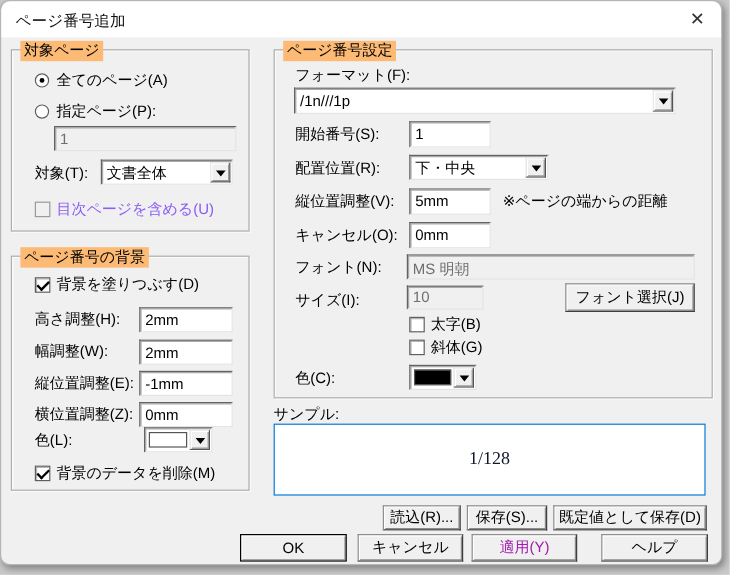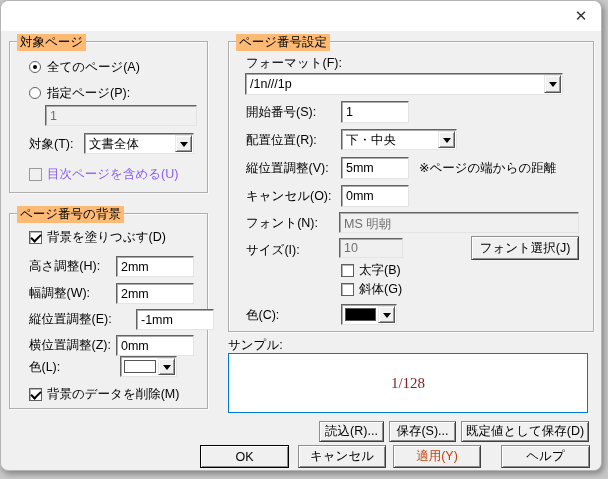--- a/index.html
+++ b/index.html
@@ -49,21 +49,21 @@
   input.sunken:disabled, .sunken.dis { background:#f0f0f0; color:#6e6e6e; }
   .btn3d {
     position:absolute; background:#f0f0f0;
     border:1px solid; border-color:#8f8f8f #3f3f3f #3f3f3f #8f8f8f;
     box-shadow:inset 1px 1px 0 #ffffff, inset -1px -1px 0 #8b8b8b;
     font-size:12.5px; color:#000; text-align:center;
     display:flex; align-items:center; justify-content:center;
     cursor:default; white-space:nowrap;
   }
   .btn3d.default { border-color:#000; }
-  .btn3d.dis { color:#c2410c; }
+  .btn3d.dis { color:#a21caf; }
   .combo-arrow {
     position:absolute; right:1px; top:1px; bottom:1px; width:17px;
     background:#f0f0f0;
     border:1px solid; border-color:#e8e8e8 #555 #555 #e8e8e8;
     box-shadow:inset 1px 1px 0 #fff, inset -1px -1px 0 #9a9a9a;
     display:flex; align-items:center; justify-content:center;
   }
   .tri { width:0; height:0; border:4px solid transparent; border-top:5px solid #000; margin-top:5px; }
   .combo-text { position:absolute; left:4px; top:2px; font-size:12.5px; white-space:nowrap; }
   .cb {
@@ -94,28 +94,29 @@
     position:absolute; left:3px; top:3px; right:20px; bottom:3px;
     border:1px solid #555;
   }
   .sample-box {
     position:absolute; left:227px; top:352px; width:360px; height:60px;
     background:#fff; border:1px solid #0078d7;
     display:flex; align-items:center; justify-content:center;
   }
   .sample-text {
     font-family:"Liberation Serif","DejaVu Serif",serif;
-    font-size:15px; color:#7f1d1d;
+    font-size:15px; color:#0f172a;
   }
 </style>
 </head>
 <body>
 
 <div class="dialog">
   <div class="titlebar">
+    <div class="title">ページ番号追加</div>
     <div class="close-btn">
       <span>✕</span>
     </div>
   </div>
 
   <div class="group" style="left:8px; top:40px; width:199px; height:152px;">
     <div class="group-title">対象ページ</div>
   </div>
   <div class="radio sel" style="left:28px; top:60px;"></div>
   <div class="lbl" style="left:46px; top:59px;">全てのページ(A)</div>
@@ -136,21 +137,21 @@
     <div class="group-title">ページ番号の背景</div>
   </div>
   <div class="cb checked" style="left:28px; top:230px;"></div>
   <div class="lbl" style="left:46px; top:229px;">背景を塗りつぶす(D)</div>
 
   <div class="lbl" style="left:28px; top:258px;">高さ調整(H):</div>
   <input class="sunken" style="left: 115px; top: 255px; width: 78px; height: 21px;" value="2mm">
   <div class="lbl" style="left:28px; top:285px;">幅調整(W):</div>
   <input class="sunken" style="left: 115px; top: 282px; width: 78px; height: 21px;" value="2mm">
   <div class="lbl" style="left:28px; top:311px;">縦位置調整(E):</div>
-  <input class="sunken" style="left: 115px; top: 308px; width: 78px; height: 21px; margin-left: 20px;" value="-1mm">
+  <input class="sunken" style="left: 115px; top: 308px; width: 78px; height: 21px;" value="-1mm">
   <div class="lbl" style="left:28px; top:337px;">横位置調整(Z):</div>
   <input class="sunken" style="left: 115px; top: 334px; width: 78px; height: 21px;" value="0mm">
 
   <div class="lbl" style="left:28px; top:359px;">色(L):</div>
   <div class="swatch-box" style="left:119px; top:355px; width:57px; height:21px;">
     <span class="swatch" style="background: rgb(255, 255, 255);"></span>
     <span class="combo-arrow">
         <span class="tri"></span>
       </span>
   </div>

